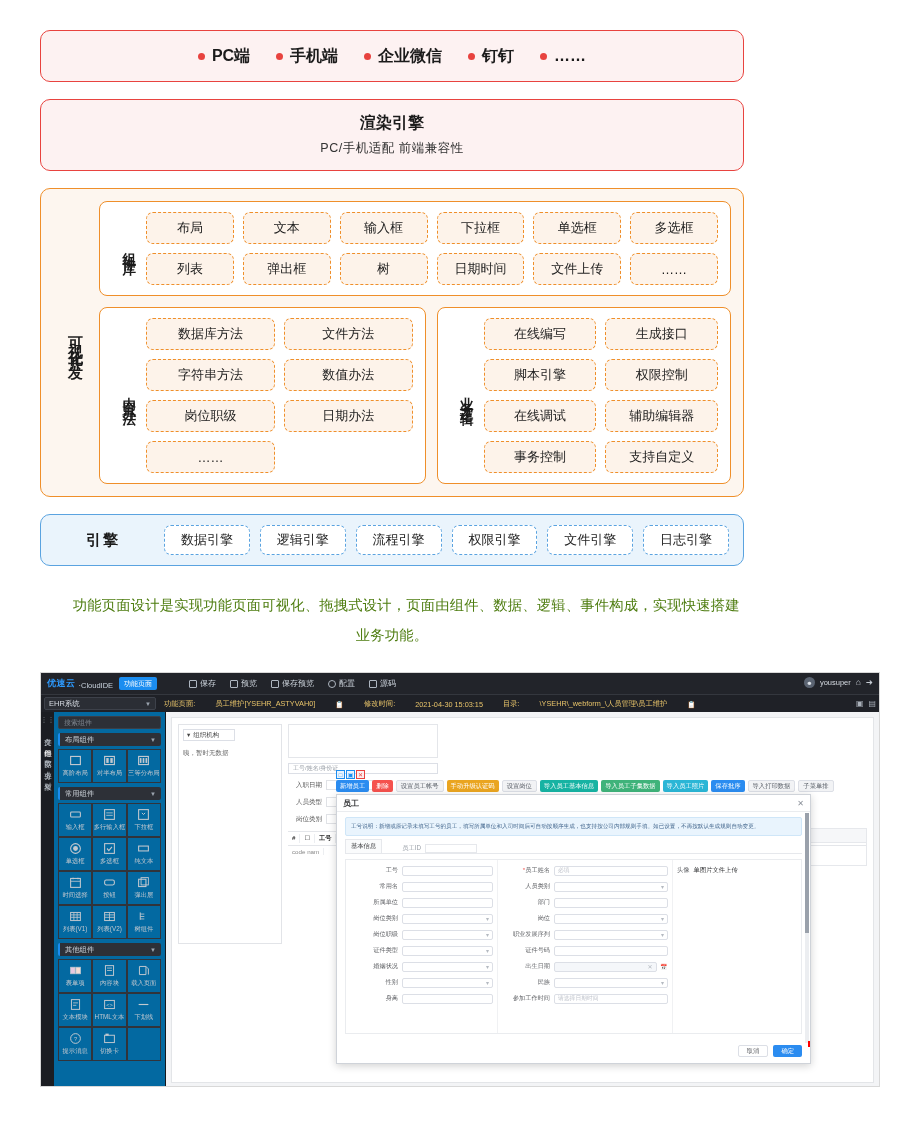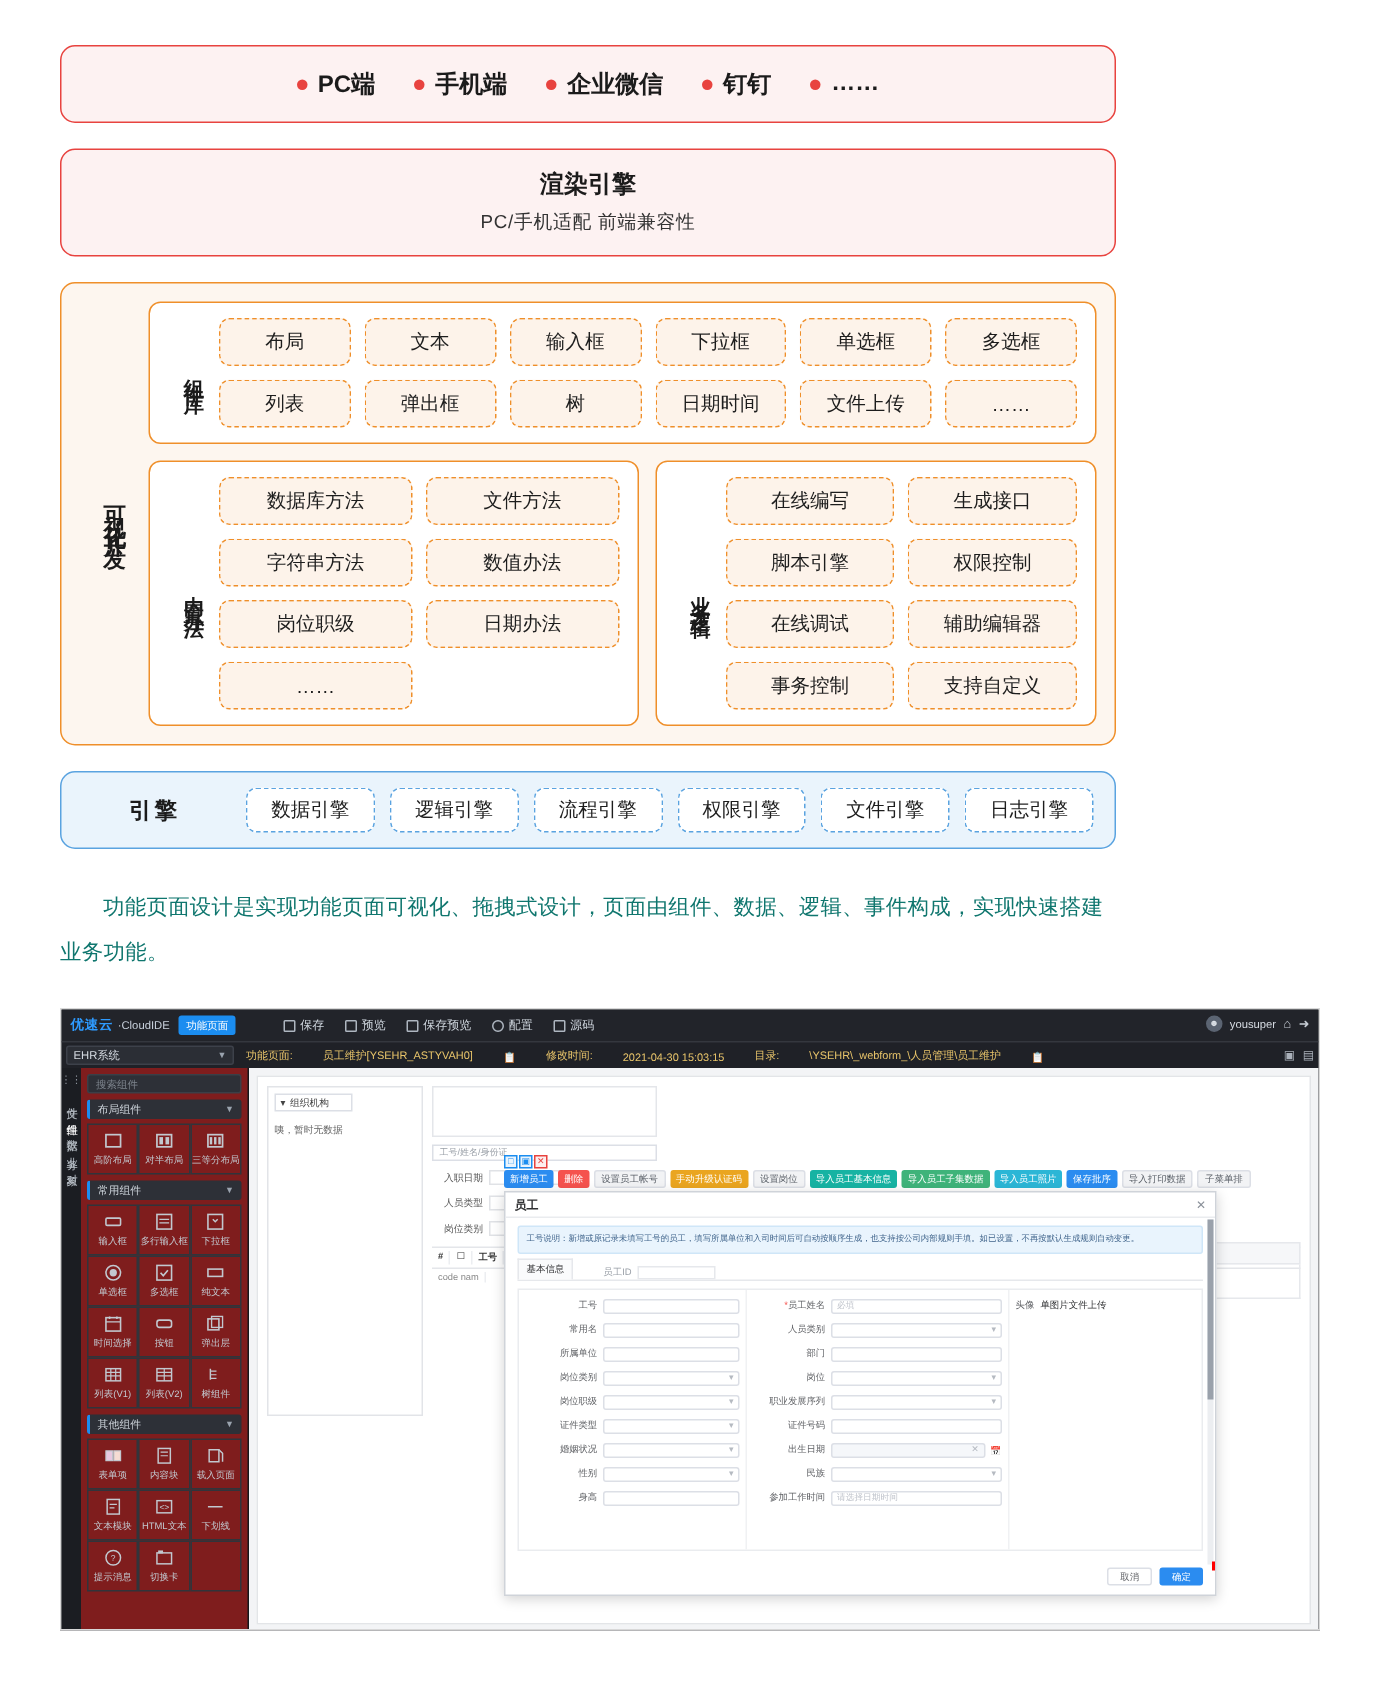--- a/index.html
+++ b/index.html
@@ -99,39 +99,40 @@
     border-radius:7px;
     height:30px;
     display:flex; align-items:center; justify-content:center;
     font-size:13px; color:#1d1d1d;
   }
 
   .para {
     margin: 24px 40px 0 40px;
     font-size:14.3px;
     line-height: 30px;
-    color:#0f766e;
+    color:#4d7c0f;
     text-indent: 2em;
     letter-spacing: .2px;
+    text-align: center;
   }
 
   
   .shot {
     position:absolute; left:40px; top:672px;
     width:840px; height:415px;
     border:1px solid #d8d8d8;
     background:#2b2d33;
     overflow:hidden;
     font-family: "Liberation Sans", "DejaVu Sans", sans-serif;
   }
   .ide-top {
     height:21px; background:#22242a; display:flex; align-items:center;
     padding:0 6px; gap:10px; position:relative;
   }
-  .logo { display:flex; align-items:center; gap:3px; }
+  .logo { display:flex; align-items:flex-end; gap:3px; }
   .logo .brand { color:#2e9bff; font-weight:bold; font-size:9px; letter-spacing:.5px; }
   .logo .sub { color:#c9d2dd; font-size:7.5px; }
   .badge-blue {
     background:#1b8df0; color:#fff; font-size:7px; border-radius:2px;
     padding:1.5px 5px; margin-left:3px;
   }
   .tbar { display:flex; align-items:center; gap:14px; margin-left:22px; }
   .tbtn { display:flex; align-items:center; gap:3px; color:#cfd6de; font-size:8px;text-align:center; }
   .ticon {
     width:8px; height:8px; border:1px solid #aeb6c0; display:inline-block; border-radius:1px;
@@ -162,21 +163,21 @@
   .rail {
     width:13px; background:#1b1d22; padding-top:4px;
     display:flex; flex-direction:column; align-items:center; gap:1px;
   }
   .rail .dots { color:#8d949d; font-size:7px; margin-bottom:3px; }
   .rail-item {
     writing-mode: vertical-rl; font-size:7.5px; color:#b9c0c8; padding:4px 0; letter-spacing:1px;
   }
   .rail-item.active { color:#ffffff; }
 
-  .palette { width:112px; background:#7f1d1d; border-right:1px solid #15171b; padding:4px; overflow:hidden; }
+  .palette { width:112px; background:#0369a1; border-right:1px solid #15171b; padding:4px; overflow:hidden; }
   .psearch {
     height:13px; background:#2d3037; border:1px solid #3b3f47; border-radius:2px;
     color:#7d848d; font-size:7px; display:flex; align-items:center; padding:0 5px; margin-bottom:4px;
   }
   .pgroup {
     height:13px; background:#2d3037; border-radius:2px; margin:4px 0 3px;
     display:flex; align-items:center; justify-content:space-between; padding:0 5px;
     color:#ced4db; font-size:7.3px; border-left:2px solid #1b8df0;
   }
   .ptiles { display:grid; grid-template-columns: repeat(3,1fr); }

